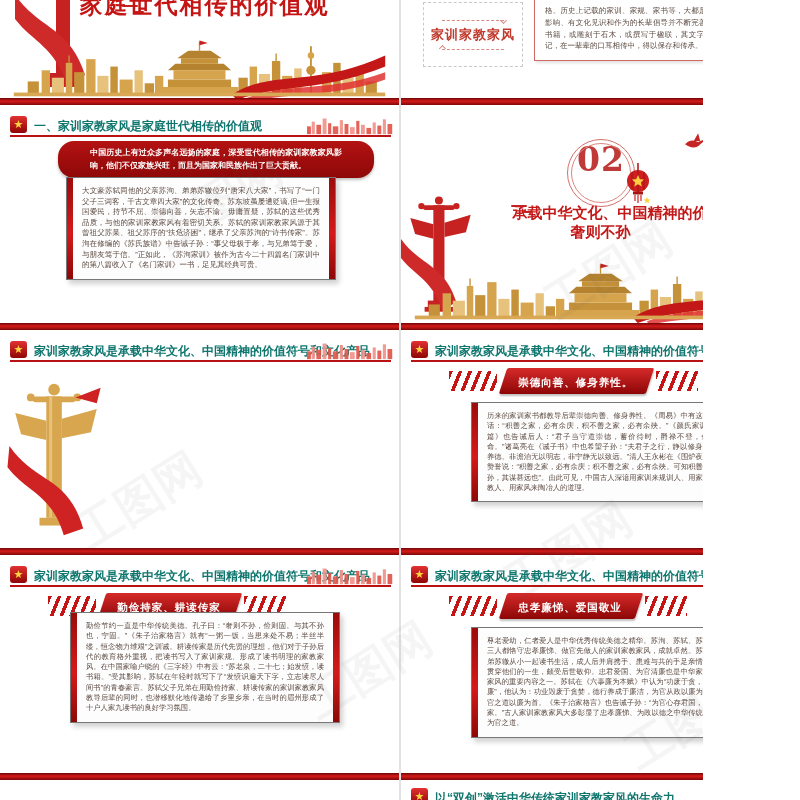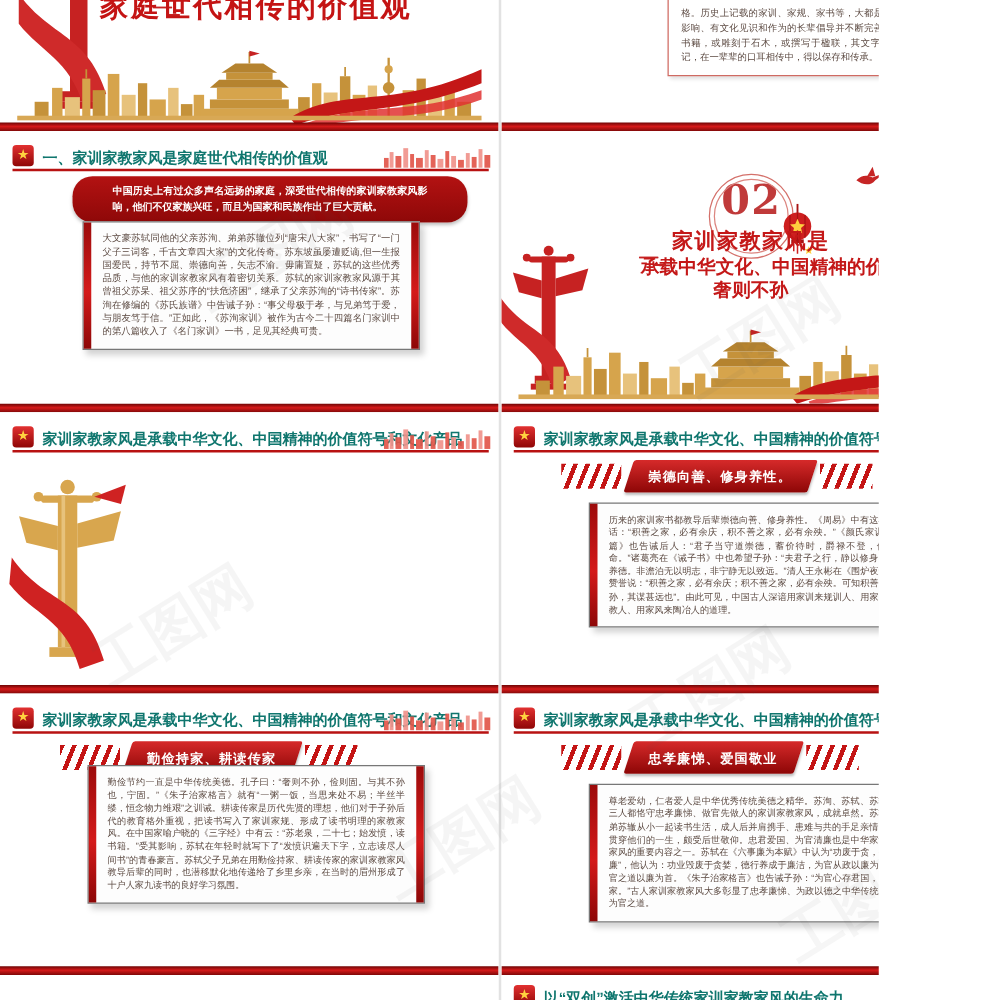--- a/index.html
+++ b/index.html
@@ -199,20 +199,25 @@
       <div class="big-title">家庭世代相传的价值观</div>
       <svg class="goldsky">
           <use href="#citygold"></use>
         </svg>
       <div class="redbar"></div>
     </div>
   </div>
 
   <div class="cell" style="left:401px;top:0;width:399px;height:105px;">
     <div class="slide" style="top:-120px;">
+      <div class="dashedbox">
+        <div class="dashline"></div>
+        <div class="dashlabel">家训家教家风</div>
+        <div class="dashline" style="transform:rotate(180deg);"></div>
+      </div>
       <div class="mini-tbox">
         <span class="para">格。历史上记载的家训、家规、家书等，大都是由家庭、家族中有影响、有文化见识和作为的长辈倡导并不断完善形成的，或印刷于书籍，或雕刻于石木，或撰写于楹联，其文字和话语大都简练易记，在一辈辈的口耳相传中，得以保存和传承。</span>
       </div>
       <div class="redbar"></div>
     </div>
   </div>
 
   <div class="cell" style="left:0;top:105px;width:399px;height:225px;">
     <div class="slide">
       <div class="s-header">
@@ -245,21 +250,20 @@
         </svg>
       <svg style="position:absolute;left:283px;top:28px;width:26px;height:18px;">
           <use href="#dove"></use>
         </svg>
       <svg style="position:absolute;left:316px;top:46px;width:20px;height:14px;">
           <use href="#dove"></use>
         </svg>
       <svg style="position:absolute;left:306px;top:26px;width:12px;height:9px;">
           <use href="#dove"></use>
         </svg>
-      <div class="dv-t dv-t1">家训家教家风是</div>
       <div class="dv-t dv-t2">承载中华文化、中国精神的价值符号</div>
       <div class="dv-t dv-t3">奢则不孙</div>
       <svg style="position:absolute;left:-18px;top:86px;width:115px;height:135px;">
           <use href="#huabiao"></use>
         </svg>
       <div class="clouddash" style="left:110px;top:100px;width:16px;"></div>
       <div class="clouddash" style="left:122px;top:106px;width:10px;"></div>
       <svg class="goldsky" style="top:153px;">
           <use href="#citygold"></use>
         </svg>

